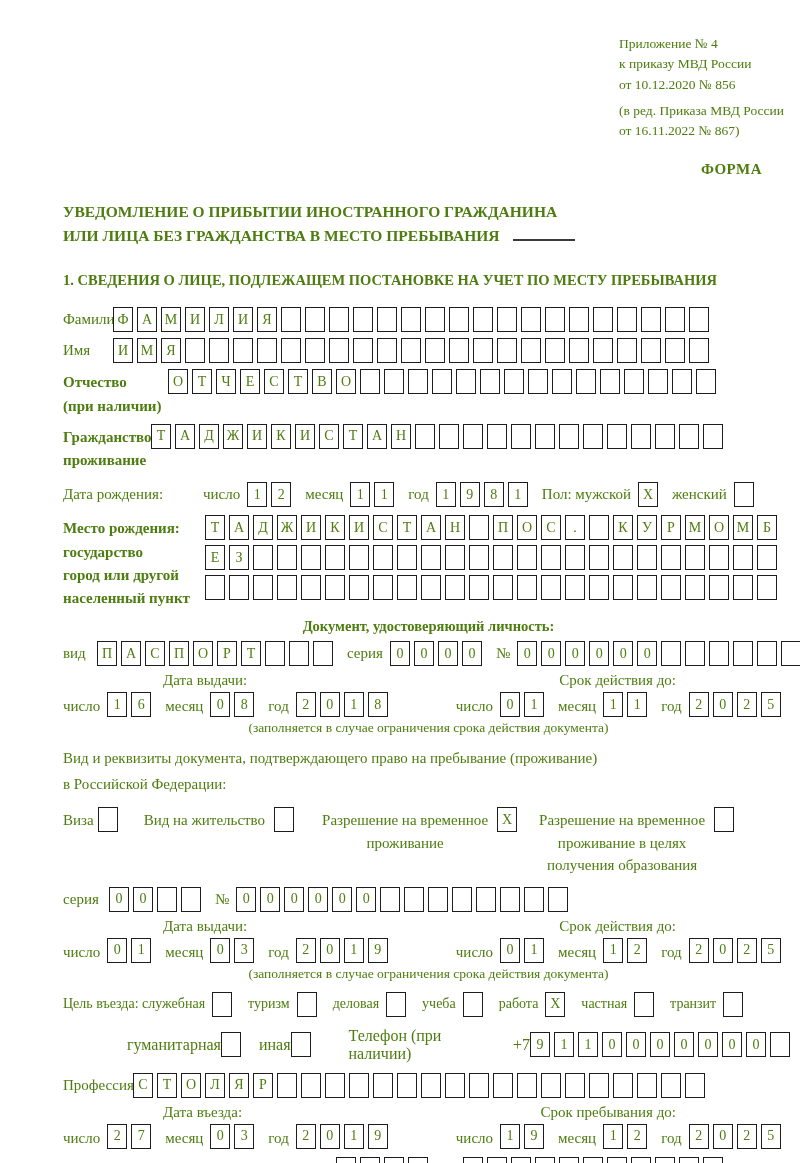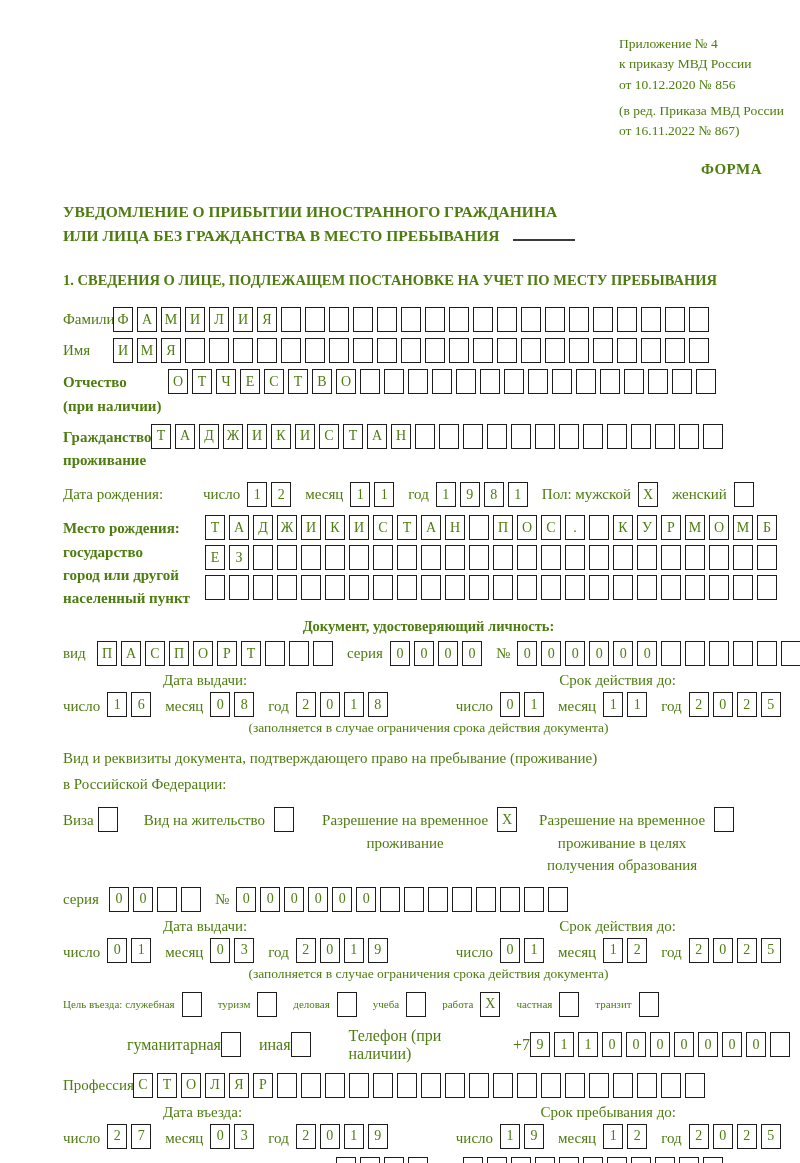--- a/index.html
+++ b/index.html
@@ -50,21 +50,21 @@
   .note{font-size:13.5px;text-align:center;margin-top:3px;margin-bottom:10px;}
   .para{font-size:15px;line-height:1.7;margin-top:4px;}
   
   .opts{display:flex;align-items:flex-start;margin-top:8px;margin-bottom:10px;}
   .opt{display:flex;align-items:flex-start;flex:none;}
   .opt .olbl{font-size:15px;line-height:1.5;padding-top:4px;}
   .opt .olbl.center{text-align:center;}
   .opt .cells{margin-left:9px;margin-top:2px;}
   
   .purpose{display:flex;align-items:center;margin-top:10px;}
-  .purpose .plbl{font-size:11px;flex:none;margin-right:7px;}
+  .purpose .plbl{font-size:14px;flex:none;margin-right:7px;}
   .purpose .cells{margin-right:12px;}
   .purpose2{display:flex;align-items:center;margin-top:10px;justify-content:flex-end;}
 </style>
 </head>
 <body>
 
 <div class="page">
 
   <div class="hdr">
     <div class="l">Приложение № 4</div>

